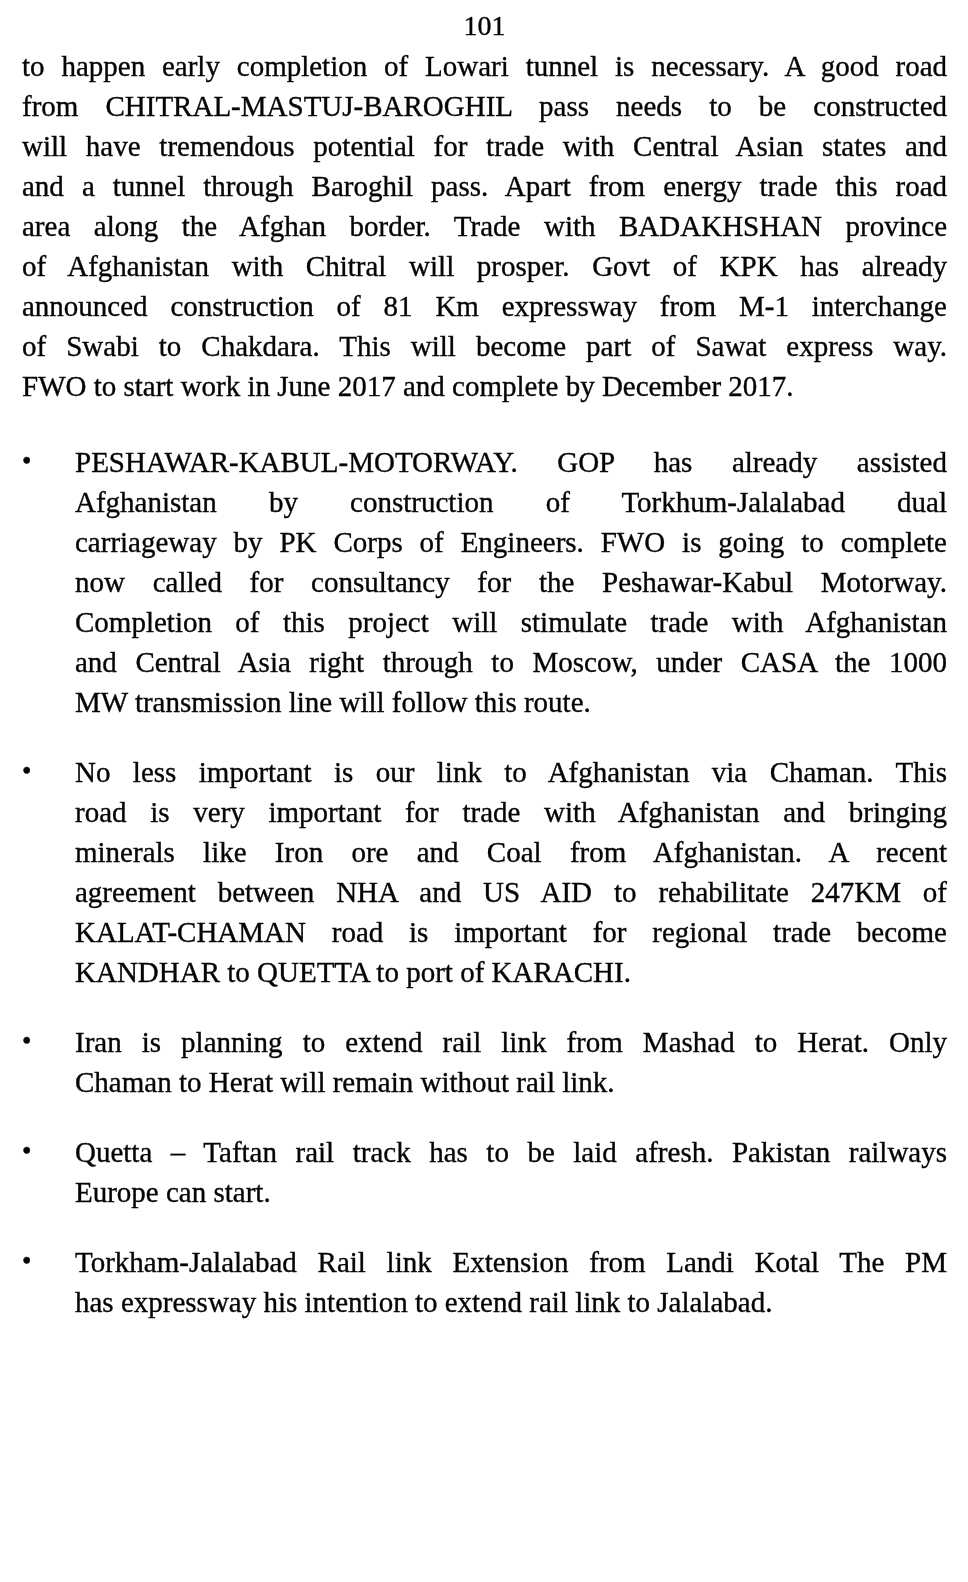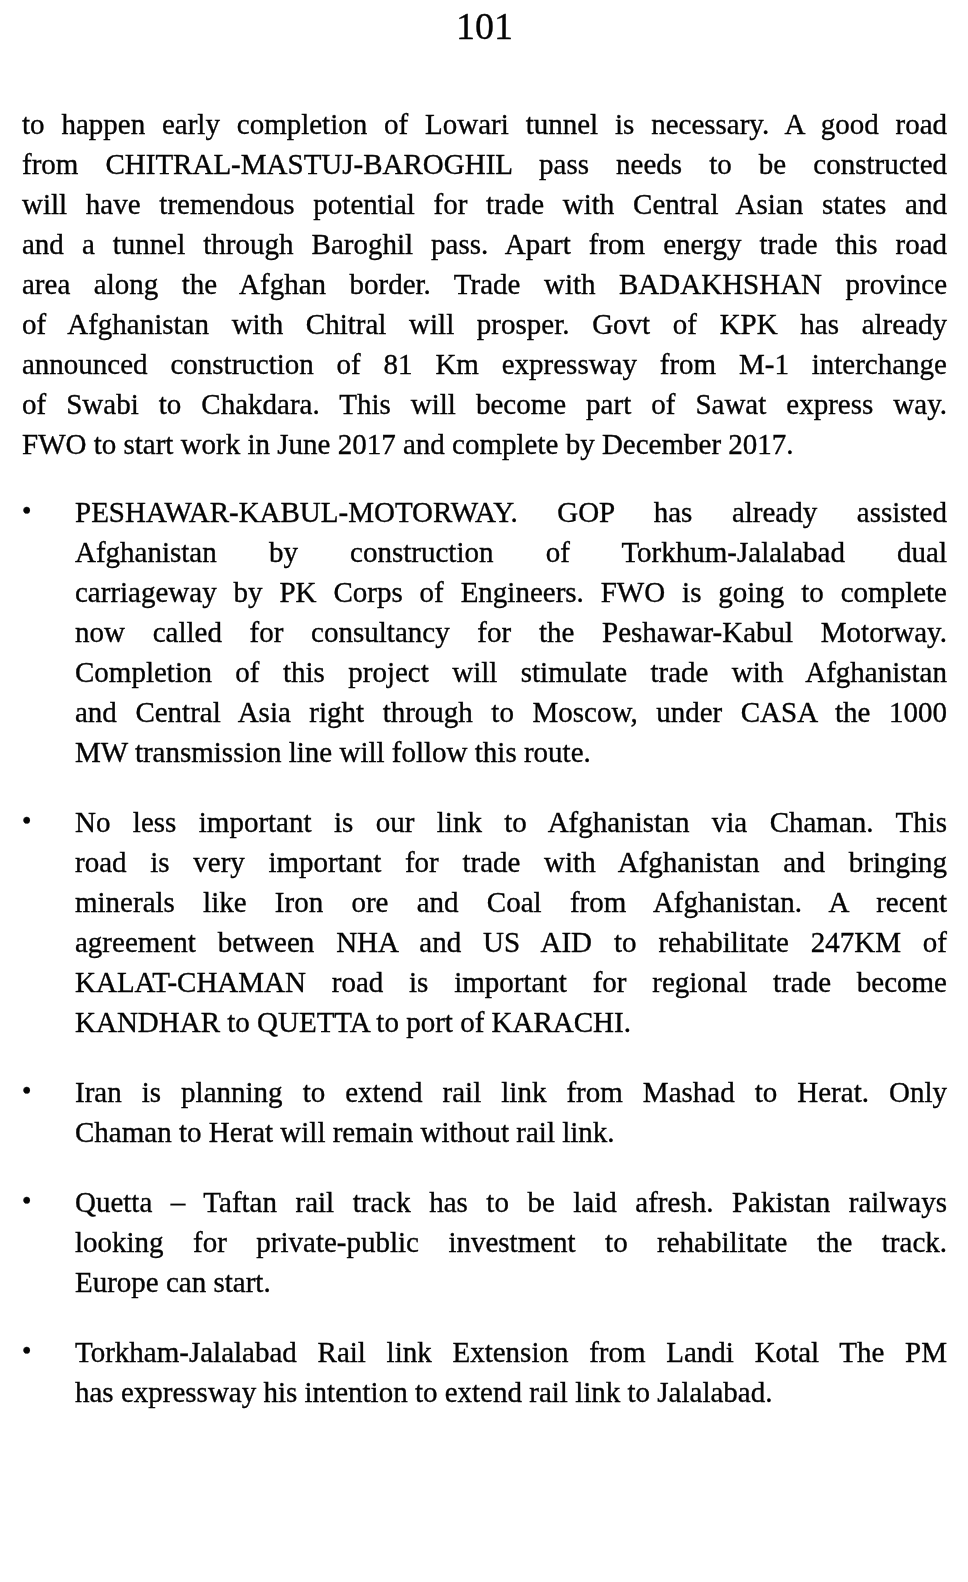--- a/index.html
+++ b/index.html
@@ -17,26 +17,25 @@
     -webkit-text-stroke: 0.35px #050505;
   }
   .page {
     box-sizing: border-box;
     width: 968px;
     height: 1582px;
     padding: 6px 21px 0 22px;
   }
   .page-number {
     text-align: center;
-    font-size: 38px;
+    font-size: 28px;
     line-height: 40px;
-    margin-bottom: 58px;
   }
   .para {
-    margin-bottom: 28px;
+    margin-bottom: 36px;
   }
   .line {
     line-height: 40px;
     text-align: justify;
     text-align-last: justify;
     white-space: normal;
   }
   .line.last {
     text-align-last: left;
   }
@@ -102,21 +101,20 @@
         <span class="marker">•</span>
         <div>
           <div class="line">Iran is planning to extend rail link from Mashad to Herat. Only</div>
           <div class="line last">Chaman to Herat will remain without rail link.</div>
         </div>
       </div>
       <div class="bullet">
         <span class="marker">•</span>
         <div>
           <div class="line">Quetta – Taftan rail track has to be laid afresh. Pakistan railways</div>
-          <div class="line">looking for private-public investment to rehabilitate the track.</div>
           <div class="line last">Europe can start.</div>
         </div>
       </div>
       <div class="bullet">
         <span class="marker">•</span>
         <div>
           <div class="line">Torkham-Jalalabad Rail link Extension from Landi Kotal The PM</div>
           <div class="line last">has expressway his intention to extend rail link to Jalalabad.</div>
         </div>
       </div>

